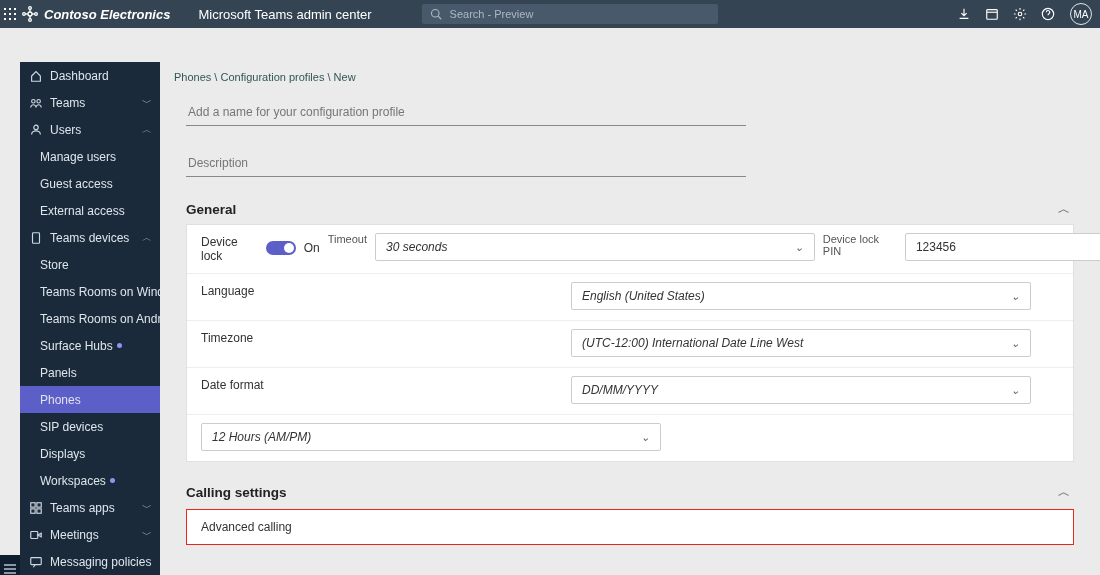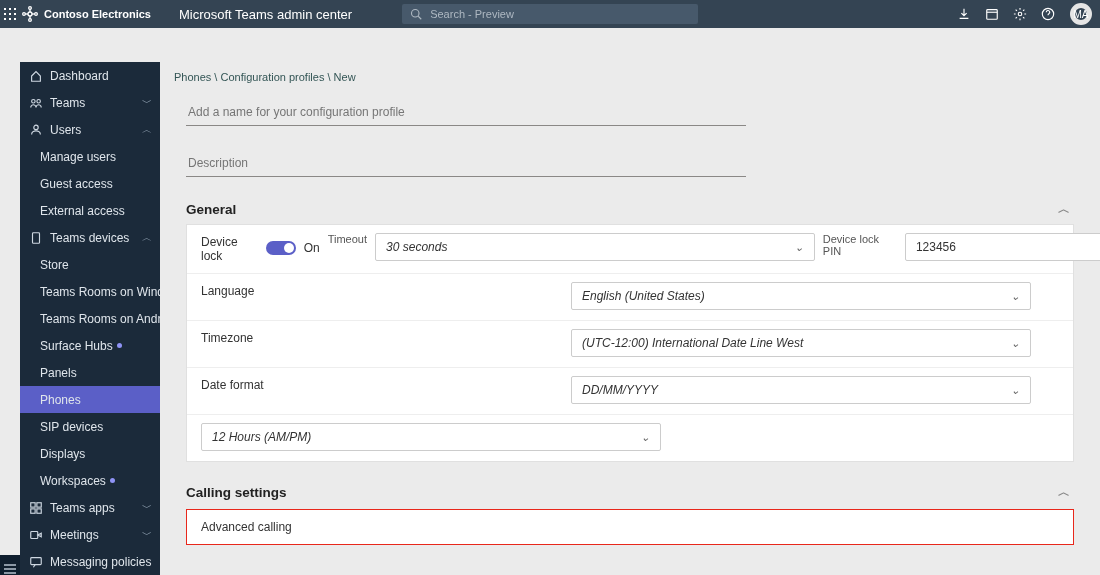--- a/index.html
+++ b/index.html
@@ -1,26 +1,26 @@
 <!DOCTYPE html>
 <html><head>
 <meta charset="utf-8">
 <style>
   * { box-sizing: border-box; margin: 0; padding: 0; font-family: "Segoe UI", sans-serif; }
   body { width: 1100px; height: 575px; overflow: hidden; background: #ebebeb; }
   
   .header { height: 28px; background: #344453; display: flex; align-items: center; color: #fff; font-size: 12px; }
   .waffle { width: 20px; display:flex; align-items:center; justify-content:center; }
-  .brand { display:flex; align-items:center; gap:6px; padding-left:2px; font-weight:600; font-size:11px;}
+  .brand { display:flex; align-items:center; gap:6px; padding-left:2px; font-weight:600; font-size:13px;font-style:italic;}
   .brand svg { width:16px; height:16px; }
   .appname { margin-left: 28px; font-size:13px; }
   .search { margin-left: 50px; width: 296px; height:20px; background:#47596b; border-radius:2px; display:flex; align-items:center; padding:0 8px; color:#aeb8c2; font-size:11px; gap:8px;}
   .header .spacer { flex:1; }
   .hicon { width:28px; display:flex; align-items:center; justify-content:center; cursor:pointer; }
-  .avatar { width:22px; height:22px; border-radius:50%; border:5px solid #e5e5e5; display:flex; align-items:center; justify-content:center; font-size:10px; margin:0 8px 0 8px;}
+  .avatar { width:22px; height:22px; border-radius:50%; border:1px solid #e5e5e5; display:flex; align-items:center; justify-content:center; font-size:10px; margin:0 8px 0 8px;}
   
   .body { display:flex; height: 547px; align-items: flex-end; }
   .rail { width: 20px; background:#0f1e2e; display:flex; flex-direction:column; align-items:center; padding-top:8px; }
   .rail-line { width:12px; height:2px; background:#8a97a5; margin:1px 0;}
   .sidebar { width: 140px; background:#1b2a3a; color:#dfe5eb; font-size:12px; overflow:hidden;}
   .nav-item { display:flex; align-items:center; height:27px; padding:0 8px; cursor:pointer; white-space:nowrap; overflow:hidden; text-overflow:ellipsis;}
   .nav-item.sub { padding-left:20px; }
   .nav-item.active { background:#5b5fc7; }
   .nav-item .nicon { width:16px; display:flex; align-items:center; justify-content:center; margin-right:6px; }
   .nav-item .chev { margin-left:auto; font-size:10px; color:#9fb0c0; }

